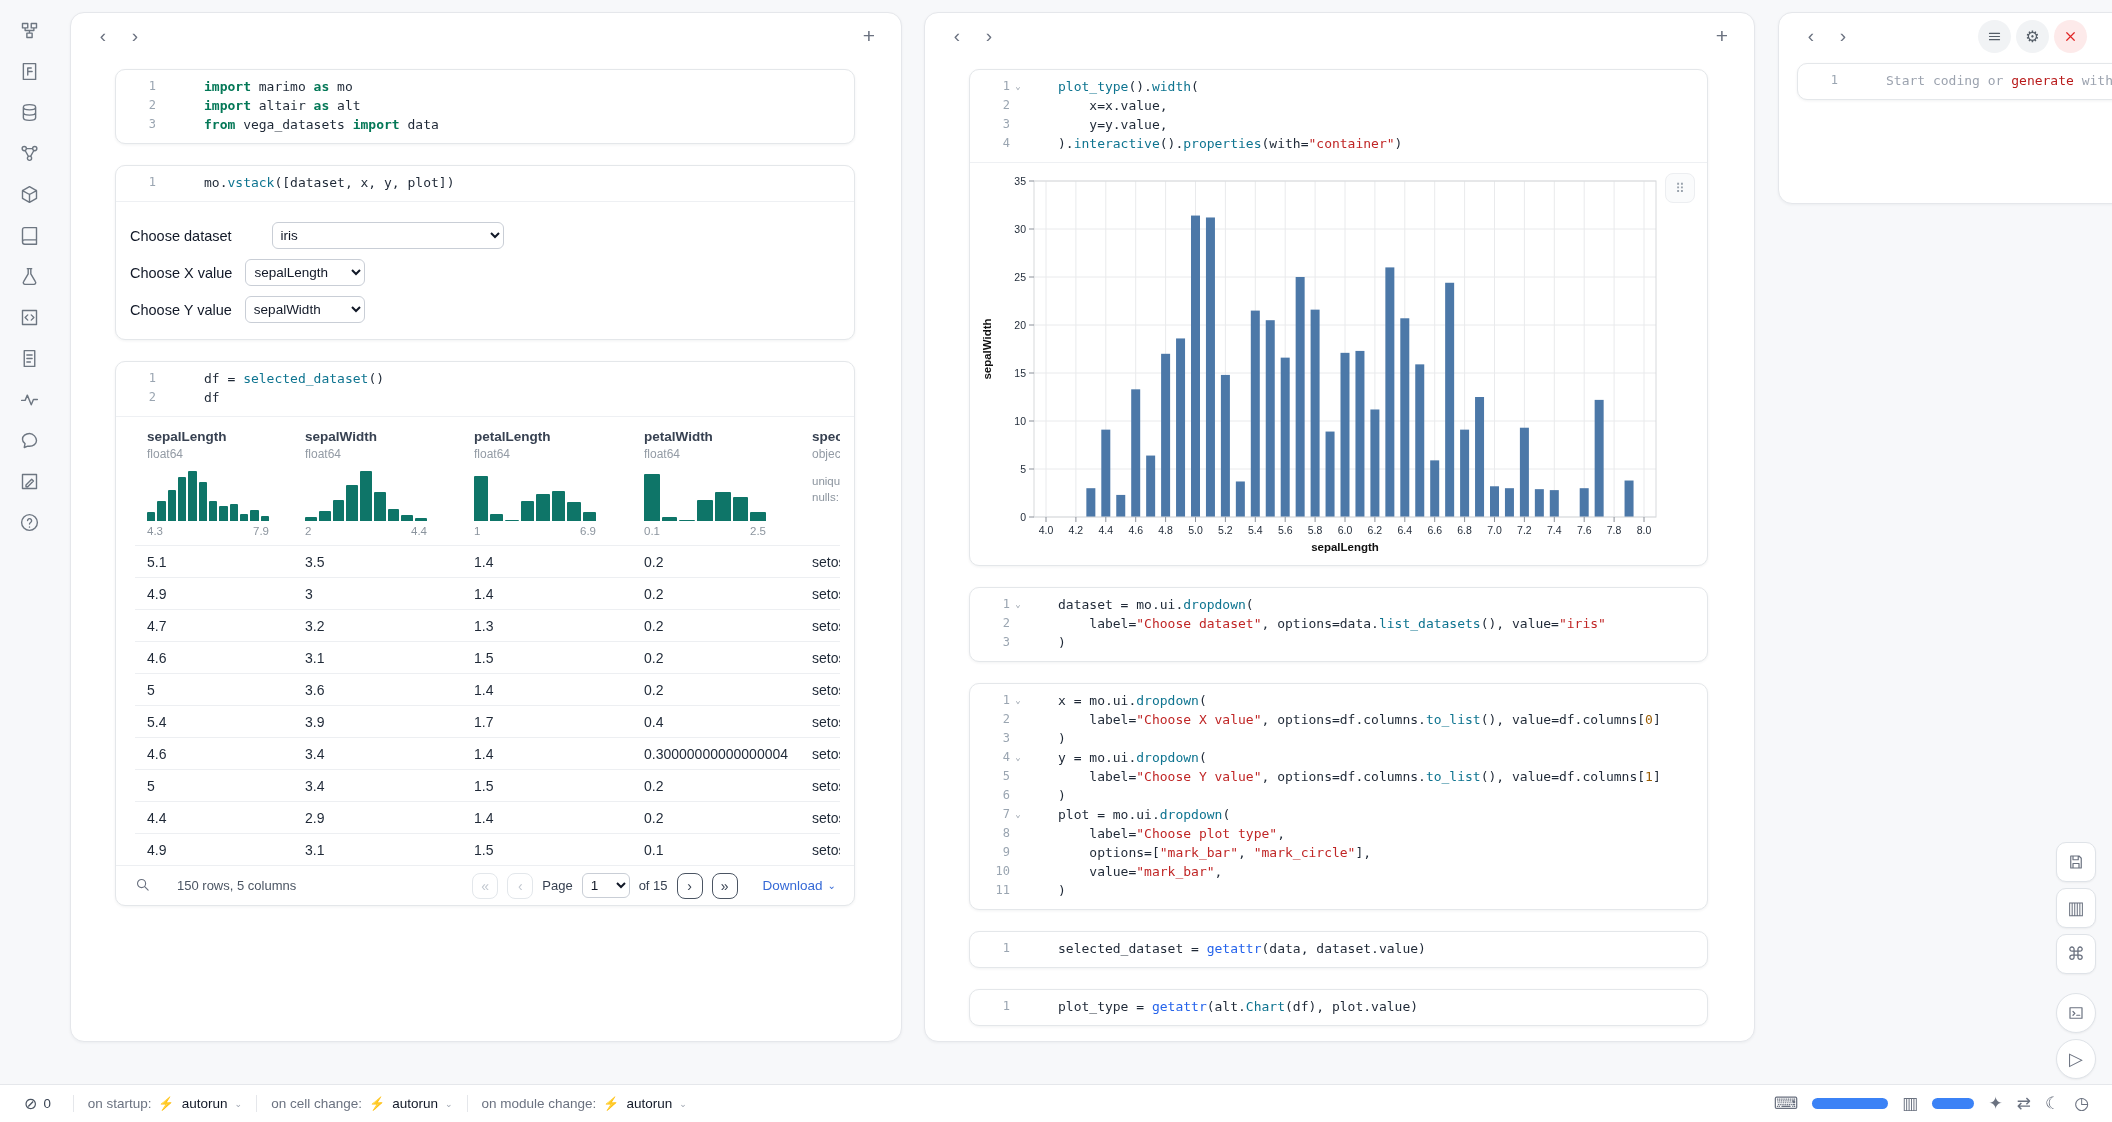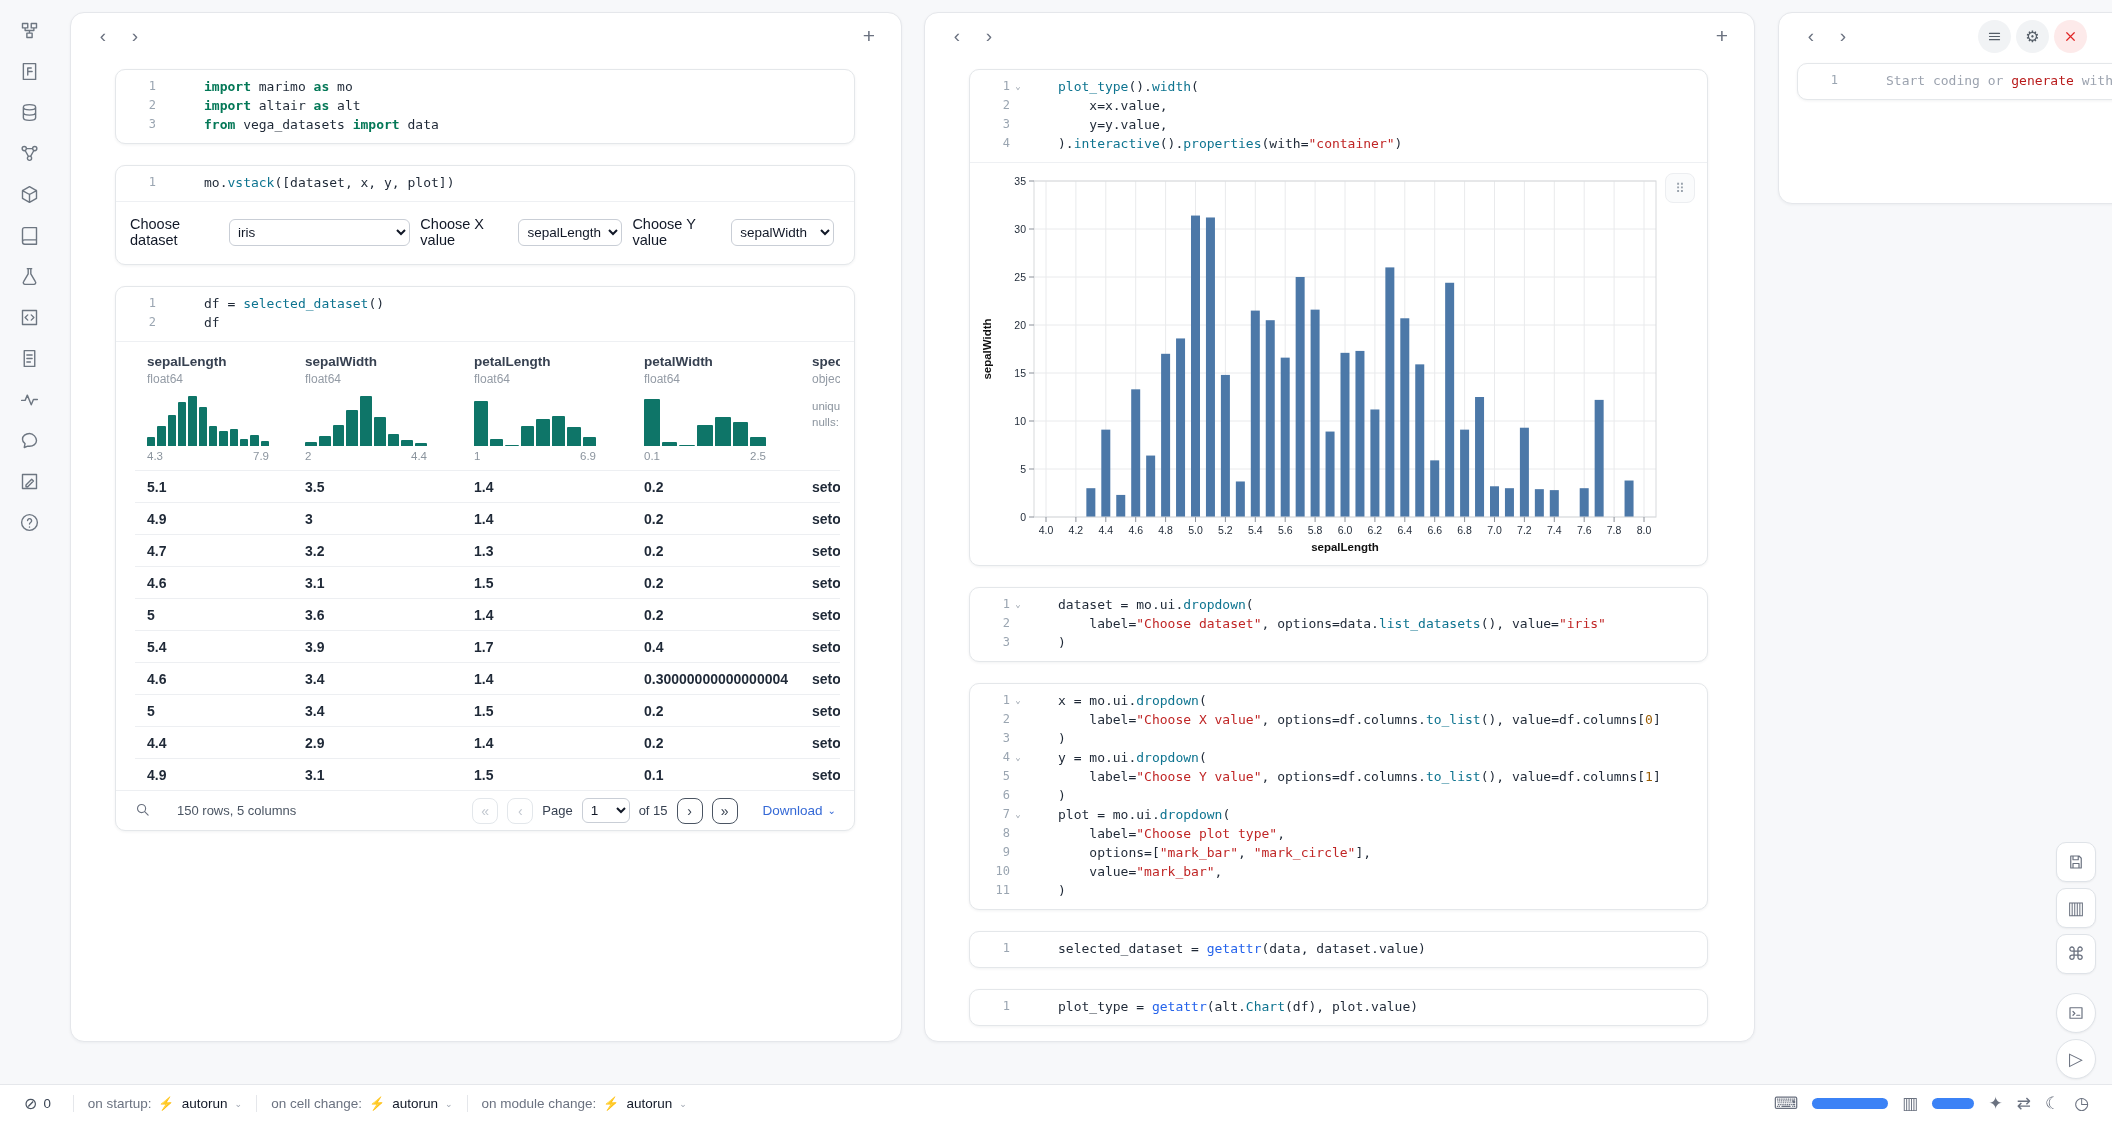--- a/index.html
+++ b/index.html
@@ -59,38 +59,38 @@
   .tk-str { color:#c02626; }
   .tk-num { color:#9a5b00; }
   .tk-bi { color:#2563eb; }
   .tk-pl { color:#1f2937; }
   .placeholder { color:#9ca3af; }
   .genlink { color:#b91c1c; cursor:pointer; }
 
   .out { border-top:1px solid #eef0f3; }
 
   
-  .controls { padding:14px 20px 16px 14px; display:flex; flex-direction:row; gap:10px; }
+  .controls { padding:20px 20px 16px 14px; display:flex; flex-direction:column; gap:10px; }
   .ctrl-row { display:flex; align-items:center; gap:13px; font-size:14.5px; color:#111827; }
   select { font-family:"Liberation Sans",sans-serif; font-size:13.5px; padding:3px 4px;
            border:1px solid #c9ced6; border-radius:6px; background:#fff; color:#111827; height:27px; }
-  .w-lg { width:212px; } .w-sm { width:120px; }
+  .w-lg { width:232px;margin-left:27px; } .w-sm { width:120px; }
 
   
   .table-wrap { margin:6px 17px 0 19px; width:705px; overflow:hidden; }
   .thead { display:grid; padding:6px 0 8px 12px; }
   .th-name { font-size:13.5px; font-weight:bold; color:#374151; }
   .th-type { font-size:12px; color:#939ba5; margin-top:3px; }
   .hist { width:122px; height:50px; display:flex; align-items:flex-end; gap:2px; margin-top:10px; }
   .hist i { flex:1; background:#0e7568; border-radius:1px 1px 0 0; display:block; }
   .mm { width:122px; display:flex; justify-content:space-between; font-size:11.5px; color:#8b949e; margin-top:4px; }
   .stats { font-size:11.5px; color:#8b949e; margin-top:12px; line-height:16px; }
   .tr { display:grid; padding-left:12px; height:32px; align-items:center;
         border-top:1px solid #edeff2; font-size:14px; color:#1f2937; }
-  .td { overflow:hidden; white-space:nowrap;font-weight:bold; }
+  .td { overflow:hidden; white-space:nowrap; }
 
   .tfoot { display:flex; align-items:center; height:40px; border-top:1px solid #edeff2;
            padding:0 18px 0 19px; gap:9px; font-size:13px; color:#4b5563; }
   .ticon svg { width:15px; height:15px; fill:none; stroke:#6b7280; stroke-width:1.8; stroke-linecap:round; }
   .tsummary { margin-left:18px; }
   .pg { width:26px; height:26px; border:1.5px solid #4b5563; border-radius:8px; color:#374151;
         display:flex; align-items:center; justify-content:center; font-size:14px; background:#fff; }
   .pg.dis { border:1px solid #e3e7eb; color:#c1c7cf; }
   .plabel { color:#374151; }
   .psel { width:48px; height:25px; }

